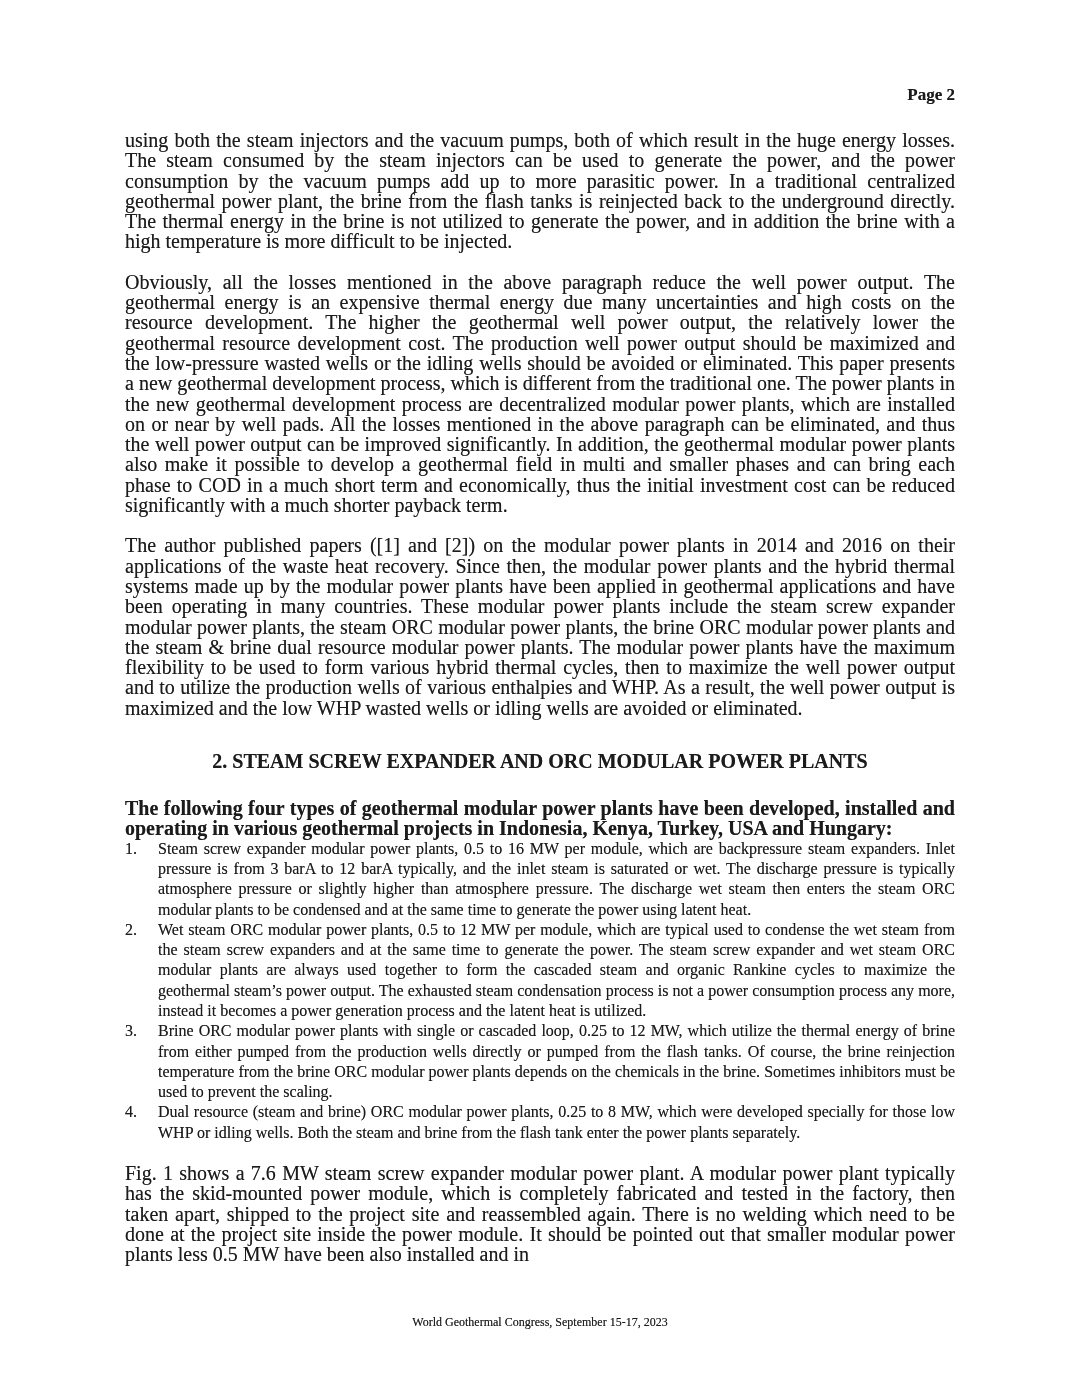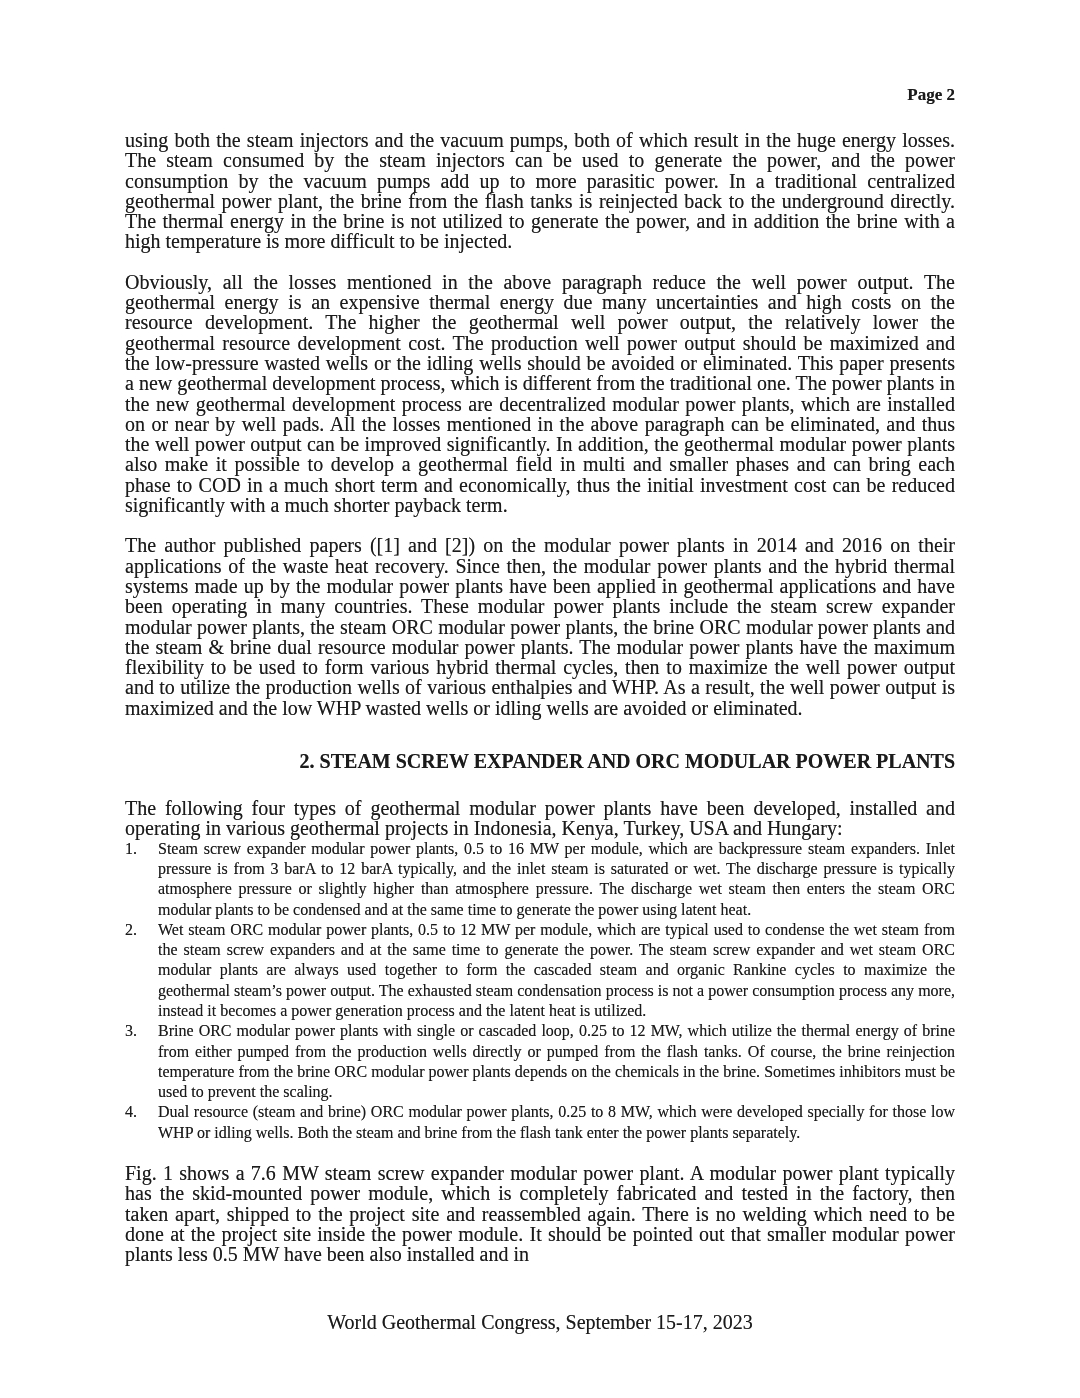--- a/index.html
+++ b/index.html
@@ -26,25 +26,25 @@
     margin-bottom: 24px;
     text-shadow: 0 0 0.3px rgba(0,0,0,0.55);
   }
   .body-para {
     margin: 0 0 20px 0;
     font-size: 20px;
     line-height: 20.3px;
     text-align: justify;
     text-shadow: 0 0 0.3px rgba(0,0,0,0.5);
   }
-  .intro-para { margin-bottom: 0; }
+  .intro-para { margin-bottom: 0; font-weight: bold; }
   .section-heading {
     font-size: 20px;
     font-weight: bold;
-    text-align: right;
+    text-align: center;
     margin: 30px 0 24px 0;
     line-height: 26px;
     text-shadow: 0 0 0.3px rgba(0,0,0,0.55);
   }
   .num-list { margin: 0 0 20px 0; }
   .list-item {
     display: flex;
     font-size: 16px;
     line-height: 20.3px;
     text-shadow: 0 0 0.3px rgba(0,0,0,0.5);
@@ -55,21 +55,21 @@
   .list-item .item-text {
     flex: 1;
     text-align: justify;
   }
   .footer {
     position: absolute;
     left: 0;
     right: 0;
     top: 1312px;
     text-align: center;
-    font-size: 20px;
+    font-size: 12px;
     line-height: 20px;
     text-shadow: 0 0 0.3px rgba(0,0,0,0.5);
   }
 </style>
 </head>
 <body>
 
 <div class="page">
   <div class="content">
 

